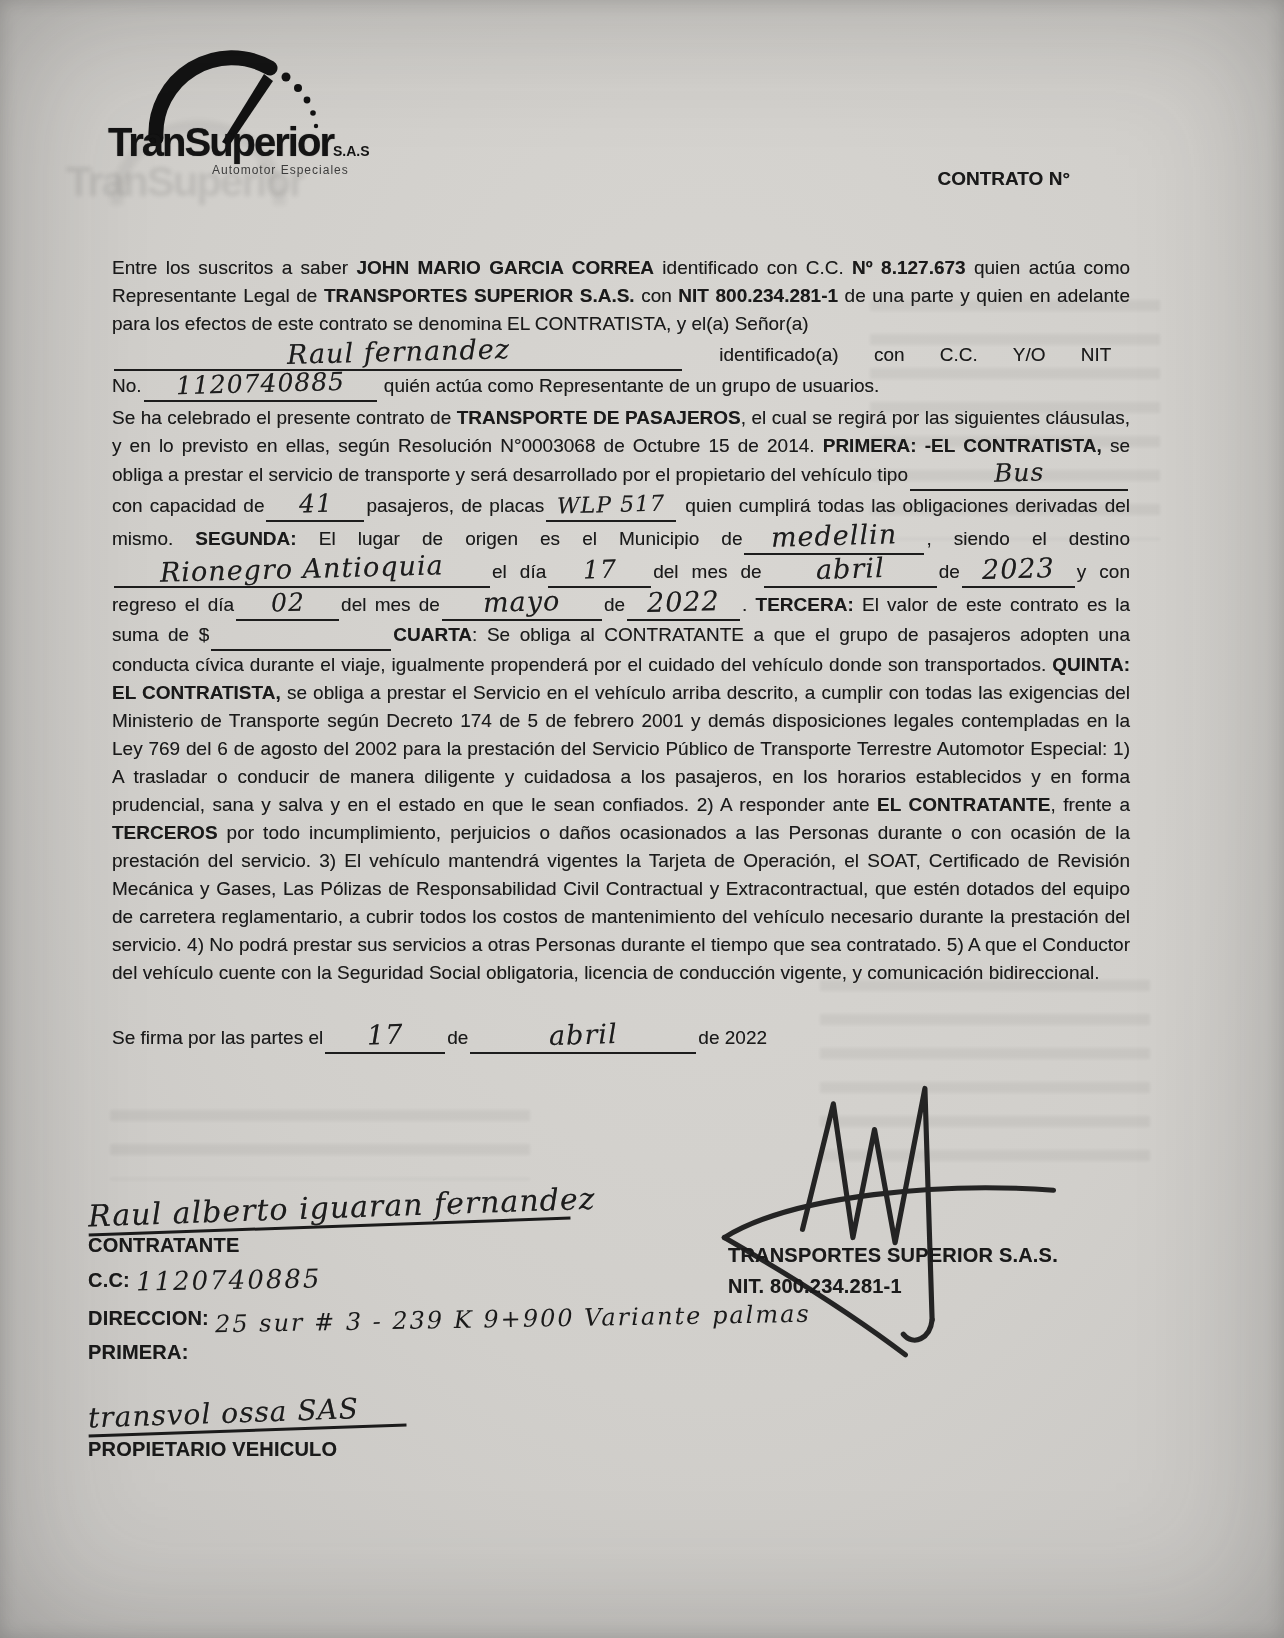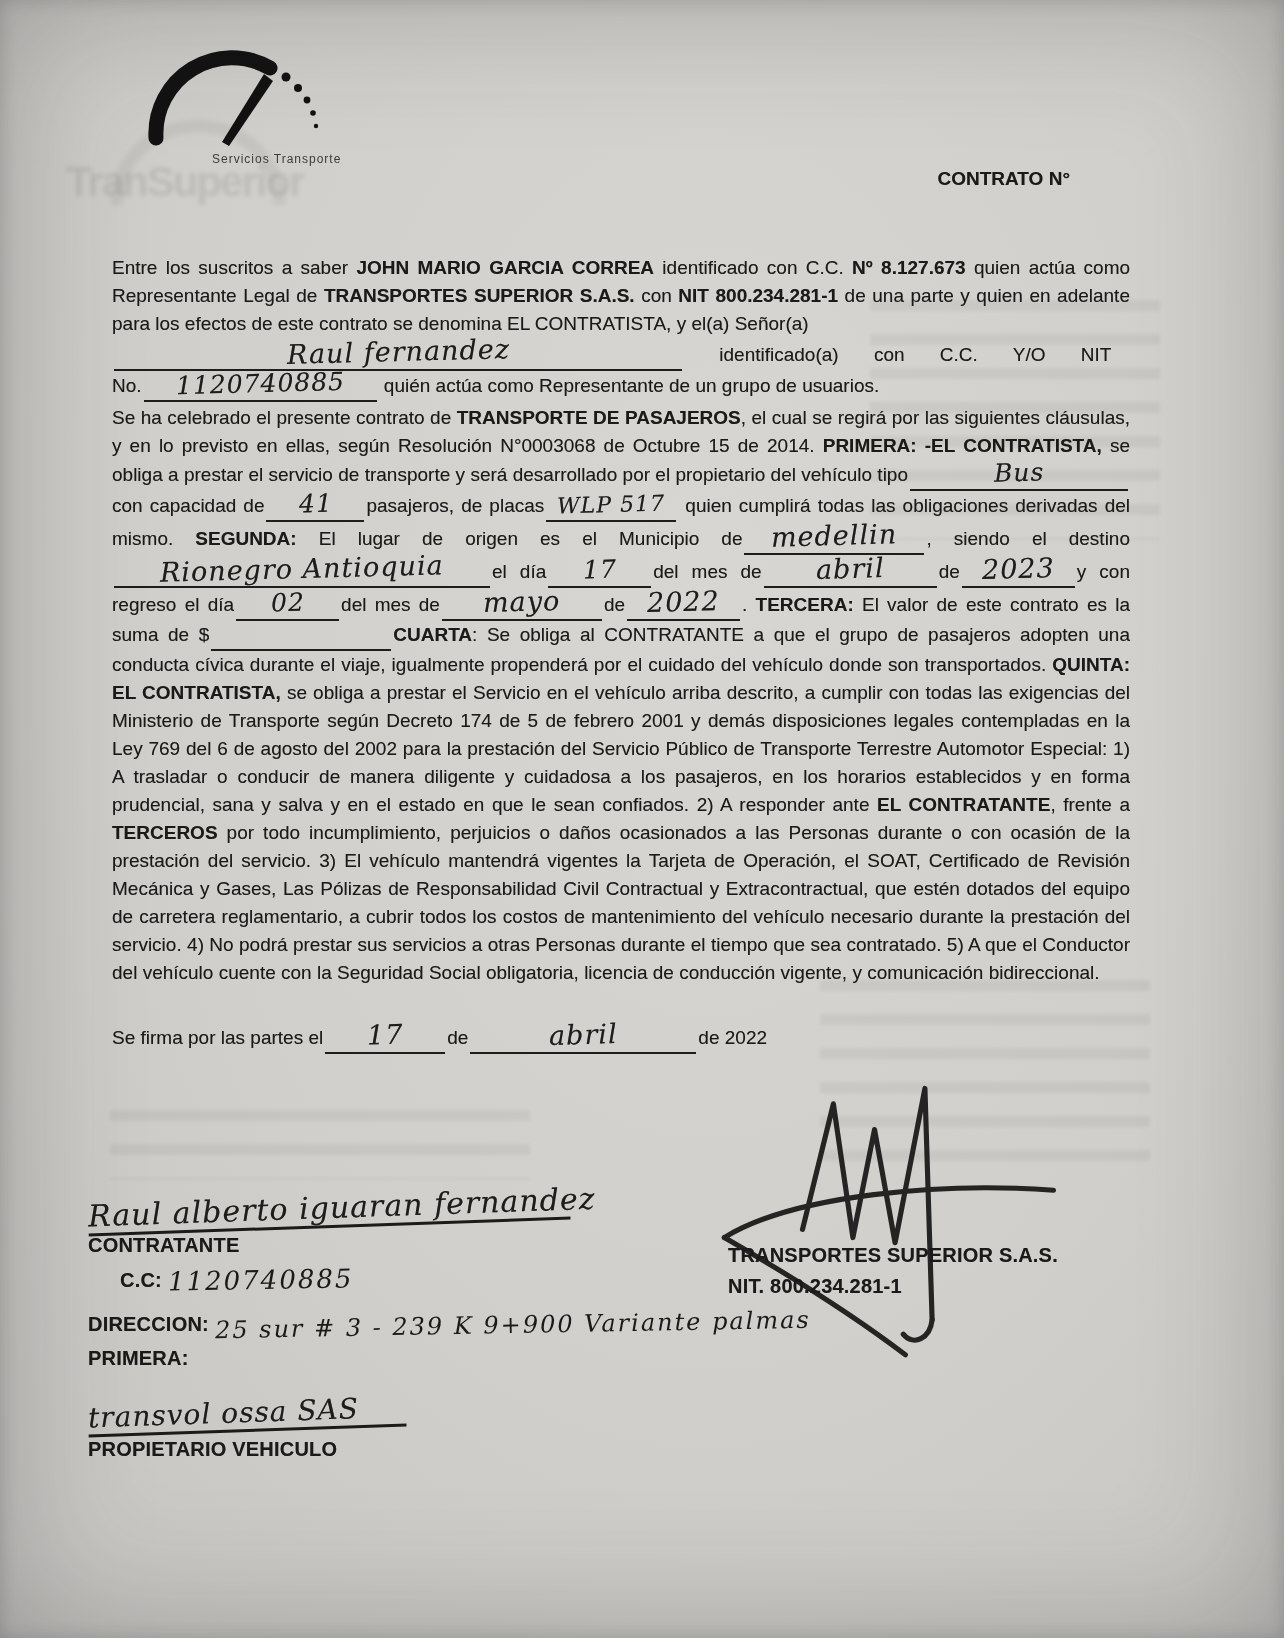--- a/index.html
+++ b/index.html
@@ -83,21 +83,24 @@
   <div class="logo">
     <svg width="230" height="112" viewBox="0 0 230 112">
       <path d="M22 96 A76 76 0 0 1 136 26" stroke="#121212" stroke-width="15" fill="none" stroke-linecap="round"></path>
       <polygon points="88,100 130,32 139,39 95,104" fill="#121212"></polygon>
       <circle cx="152" cy="35" r="4.5" fill="#121212"></circle>
       <circle cx="164" cy="46" r="4" fill="#121212"></circle>
       <circle cx="173" cy="58" r="3.4" fill="#121212"></circle>
       <circle cx="179" cy="71" r="2.8" fill="#121212"></circle>
       <circle cx="182" cy="84" r="2.2" fill="#121212"></circle>
     </svg>
-    <div class="tagline">Servicios Transporte</div>
+    <div class="brandline">
+      <span class="brand">TranSuperior</span><span class="brand-suffix">S.A.S</span>
+    </div>
+    <div class="tagline">Automotor Especiales</div>
   </div>
 
   <div class="contract-no">CONTRATO N°</div>
 
   <div class="content">
     <p class="para"><span class="">Entre los suscritos a saber </span><span class="b">JOHN MARIO GARCIA CORREA</span><span class=""> identificado con C.C. </span><span class="b">Nº 8.127.673</span><span class=""> quien actúa como Representante Legal de </span><span class="b">TRANSPORTES SUPERIOR S.A.S.</span><span class=""> con </span><span class="b">NIT 800.234.281-1</span><span class=""> de una parte y quien en adelante para los efectos de este contrato se denomina EL CONTRATISTA, y el(a) Señor(a)</span><br><span class="blank" style="min-width: 560px;"><span class="hw" style="font-size: 27px;">Raul fernandez</span></span><span class=" sp"> identificado(a)  con  C.C.  Y/O  NIT</span><br><span class="">No.</span><span class="blank" style="min-width: 225px;"><span class="hw" style="font-size: 25px;">1120740885</span></span><span class=""> quién actúa como Representante de un grupo de usuarios.</span></p>
     <p class="para"><span class="">Se ha celebrado el presente contrato de </span><span class="b">TRANSPORTE DE PASAJEROS</span><span class="">, el cual se regirá por las siguientes cláusulas, y en lo previsto en ellas, según Resolución N°0003068 de Octubre 15 de 2014. </span><span class="b">PRIMERA: -EL CONTRATISTA,</span><span class=""> se obliga a prestar el servicio de transporte y será desarrollado por el propietario del vehículo tipo</span><span class="blank" style="min-width: 210px;"><span class="hw" style="font-size: 25px;">Bus</span></span><span class="">con capacidad de</span><span class="blank" style="min-width: 90px;"><span class="hw" style="font-size: 25px;">41</span></span><span class="">pasajeros, de placas</span><span class="blank" style="min-width: 122px;"><span class="hw" style="font-size: 22px;">WLP 517</span></span><span class=""> quien cumplirá todas las obligaciones derivadas del mismo. </span><span class="b">SEGUNDA:</span><span class=""> El lugar de origen es el Municipio de</span><span class="blank" style="min-width: 172px;"><span class="hw" style="font-size: 27px;">medellin</span></span><span class="">, siendo el destino</span><span class="blank" style="min-width: 368px;"><span class="hw" style="font-size: 27px;">Rionegro  Antioquia</span></span><span class="">el día</span><span class="blank" style="min-width: 95px;"><span class="hw" style="font-size: 25px;">17</span></span><span class="">del mes de</span><span class="blank" style="min-width: 165px;"><span class="hw" style="font-size: 27px;">abril</span></span><span class="">de</span><span class="blank" style="min-width: 105px;"><span class="hw" style="font-size: 27px;">2023</span></span><span class="">y con regreso el día</span><span class="blank" style="min-width: 95px;"><span class="hw" style="font-size: 25px;">02</span></span><span class="">del mes de</span><span class="blank" style="min-width: 152px;"><span class="hw" style="font-size: 27px;">mayo</span></span><span class="">de</span><span class="blank" style="min-width: 105px;"><span class="hw" style="font-size: 27px;">2022</span></span><span class="">. </span><span class="b">TERCERA:</span><span class=""> El valor de este contrato es la suma de $</span><span class="blank" style="min-width: 172px;"><span class="hw">&nbsp;</span></span><span class="b">CUARTA</span><span class="">: Se obliga al CONTRATANTE a que el grupo de pasajeros adopten una conducta cívica durante el viaje, igualmente propenderá por el cuidado del vehículo donde son transportados. </span><span class="b">QUINTA: EL CONTRATISTA,</span><span class=""> se obliga a prestar el Servicio en el vehículo arriba descrito, a cumplir con todas las exigencias del Ministerio de Transporte según Decreto 174 de 5 de febrero 2001 y demás disposiciones legales contempladas en la Ley 769 del 6 de agosto del 2002 para la prestación del Servicio Público de Transporte Terrestre Automotor Especial: 1) A trasladar o conducir de manera diligente y cuidadosa a los pasajeros, en los horarios establecidos y en forma prudencial, sana y salva y en el estado en que le sean confiados. 2) A responder ante </span><span class="b">EL CONTRATANTE</span><span class="">, frente a </span><span class="b">TERCEROS</span><span class=""> por todo incumplimiento, perjuicios o daños ocasionados a las Personas durante o con ocasión de la prestación del servicio. 3) El vehículo mantendrá vigentes la Tarjeta de Operación, el SOAT, Certificado de Revisión Mecánica y Gases, Las Pólizas de Responsabilidad Civil Contractual y Extracontractual, que estén dotados del equipo de carretera reglamentario, a cubrir todos los costos de mantenimiento del vehículo necesario durante la prestación del servicio. 4) No podrá prestar sus servicios a otras Personas  durante  el tiempo que sea contratado. 5) A que el Conductor del vehículo cuente con la Seguridad Social obligatoria, licencia de conducción vigente, y comunicación bidireccional.</span></p>
     <p class="para firma"><span class="">Se firma por las partes el</span><span class="blank" style="min-width: 112px;"><span class="hw" style="font-size: 27px;">17</span></span><span class="">de</span><span class="blank" style="min-width: 218px;"><span class="hw" style="font-size: 27px;">abril</span></span><span class="">de 2022</span></p>
   </div>
 
@@ -106,25 +109,25 @@
       <path d="M12 160 C 80 118, 225 106, 332 114"></path>
       <path d="M12 160 C 90 205, 150 245, 188 274"></path>
       <path d="M88 152 L118 30 L137 160 L158 55 L178 165 L207 15 L214 240"></path>
       <path d="M214 240 C 212 258, 196 266, 186 254"></path>
     </g>
   </svg>
 
   <div class="abs" style="left:88px;top:1190px;">
     <div class="sig-name sig-rule" style="width:482px;">Raul alberto iguaran fernandez</div>
     <div class="lab" style="margin-top:6px;">CONTRATANTE</div>
-    <div class="lab" style="margin-top:8px;margin-left:32px;">
+    <div class="lab" style="margin-top:8px;">
       <span>C.C:</span>
       <span class="hw2">1120740885</span>
     </div>
-    <div class="lab" style="margin-top:16px;">
+    <div class="lab" style="margin-top:10px;">
       <span>DIRECCION:</span>
       <span class="hw2" style="font-size:24px;">25 sur # 3 - 239   K 9+900   Variante palmas</span>
     </div>
     <div class="lab" style="margin-top:8px;">PRIMERA:</div>
   </div>
 
   <div class="abs" style="left:728px;top:1244px;">
     <div class="lab">TRANSPORTES SUPERIOR S.A.S.</div>
     <div class="lab" style="margin-top:8px;">NIT. 800.234.281-1</div>
   </div>

